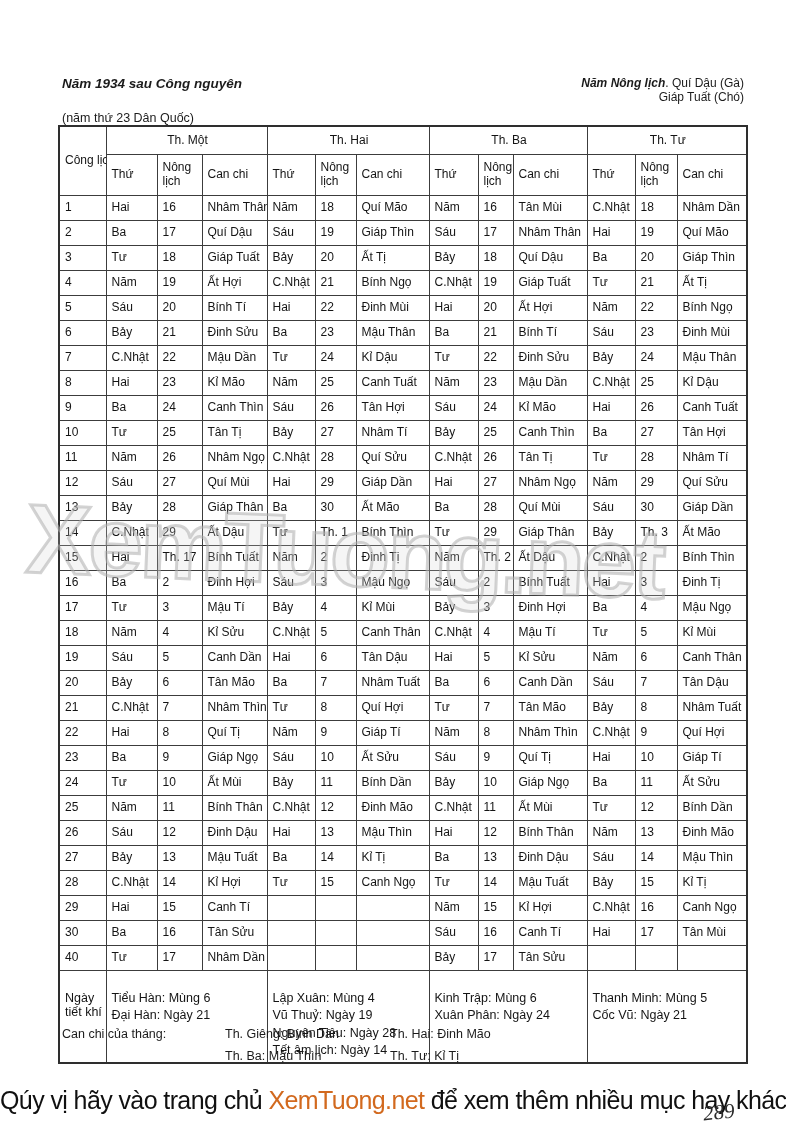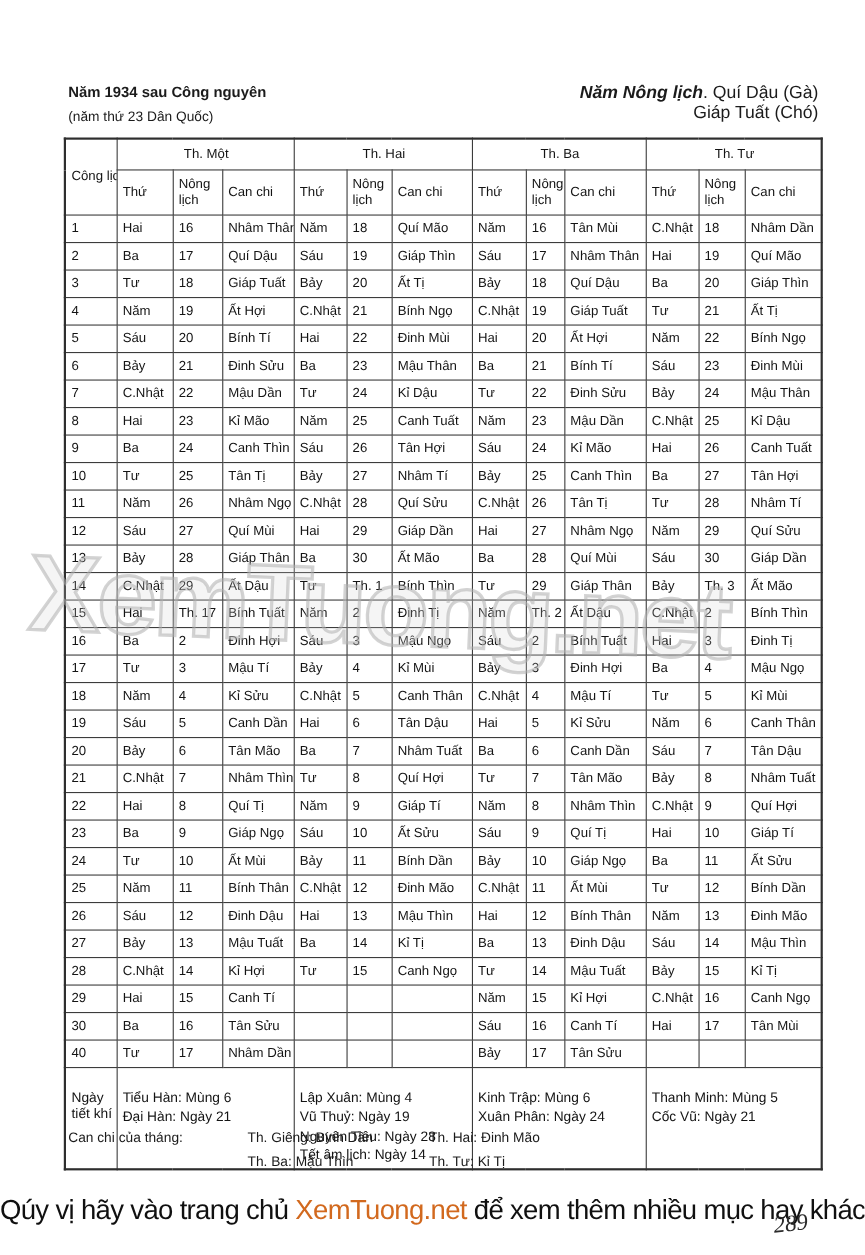--- a/index.html
+++ b/index.html
@@ -3,23 +3,23 @@
 <meta charset="utf-8">
 <style>
   html,body{margin:0;padding:0;}
   body{
     width:786px;height:1141px;background:#ffffff;position:relative;
     font-family:"Liberation Sans", sans-serif;color:#1b1b1b;overflow:hidden;
   }
   .page{position:absolute;inset:0;}
   
   .hdr{position:absolute;top:76px;left:62px;right:42px;display:flex;justify-content:space-between;}
-  .hdr-left .l1{font-weight:bold;font-size:13.5px;}
-  .hdr-left .l2{font-size:12.5px;margin-top:8px;}
-  .hdr-right{text-align:right;font-size:16px;}
+  .hdr-left .l1{font-weight:bold;font-style:italic;font-size:13.5px;}
+  .hdr-left .l2{font-size:12.5px;margin-top:20px;}
+  .hdr-right{text-align:right;font-size:12px;}
   .hdr-right .bold-it{font-weight:bold;font-style:italic;}
   .hdr-right .l2{margin-top:0;}
   
   table.cal{
     position:absolute;top:125px;left:58px;border-collapse:collapse;table-layout:fixed;
     width:688px;font-size:12px;color:#141414;
   }
   table.cal th, table.cal td{
     border:1px solid #3c3c3c;font-weight:normal;text-align:left;
     padding:1px 3px 1px 5px;white-space:nowrap;overflow:hidden;line-height:1.15;

